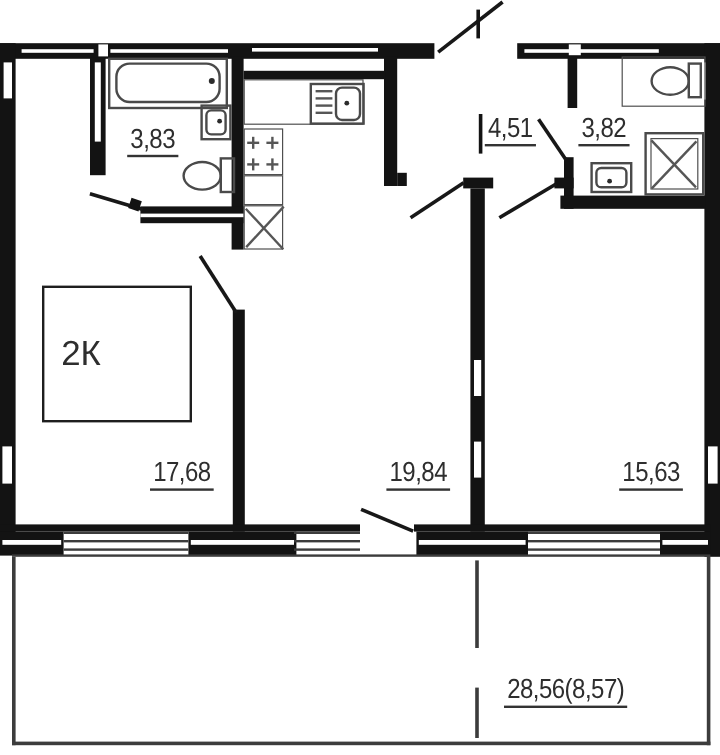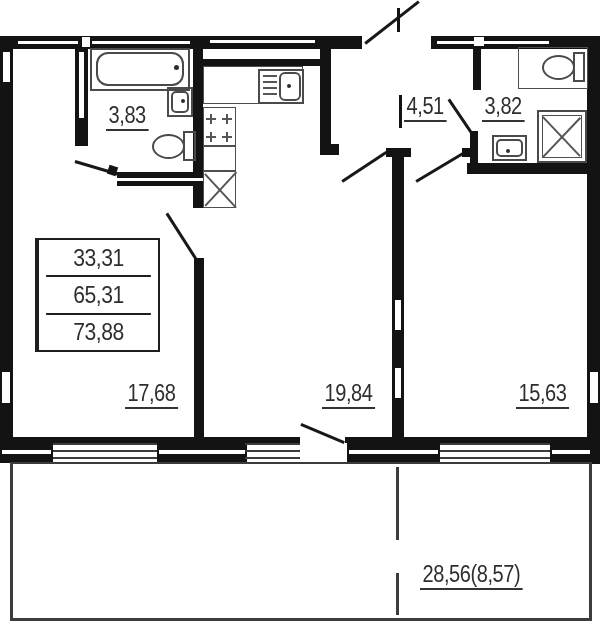--- a/index.html
+++ b/index.html
@@ -147,25 +147,21 @@
   <div class="fx" style="left:573px;top:52px;width:12px;height:30px"></div>
   <div class="fx" style="left:492px;top:135px;width:35px;height:26px"></div>
   <div class="fx" style="left:496px;top:139px;width:27px;height:18px;border-radius:5px"></div>
   <div class="dot" style="left:506px;top:149px;width:4px;height:4px"></div>
   <div class="fx" style="left:537px;top:110px;width:50px;height:53px"></div>
   <div class="fx1" style="left:542px;top:115px;width:40px;height:43px"></div>
   <div class="diag" style="left:543px;top:116px;width:54px;transform:rotate(46.5deg)"></div>
   <div class="diag" style="left:543px;top:156px;width:54px;transform:rotate(-46.5deg)"></div>
 
   <div class="legend">
-    <div class="rows">
-      <div>33,31</div>
-      <div>65,31</div>
-      <div>73,88</div>
-    </div>
+    <div class="tcell">2К</div>
   </div>
 
   <div class="rlabel" style="left:106px;top:103px">3,83</div>
   <div class="w" style="left:399px;top:95px;width:3px;height:33px"></div>
   <div class="rlabel" style="left:404px;top:94px">4,51</div>
   <div class="rlabel" style="left:482px;top:94px">3,82</div>
   <div class="rlabel" style="left:125px;top:381px">17,68</div>
   <div class="rlabel" style="left:322px;top:381px">19,84</div>
   <div class="rlabel" style="left:516px;top:381px">15,63</div>
   <div class="rlabel" style="left:420px;top:562px">28,56(8,57)</div>

